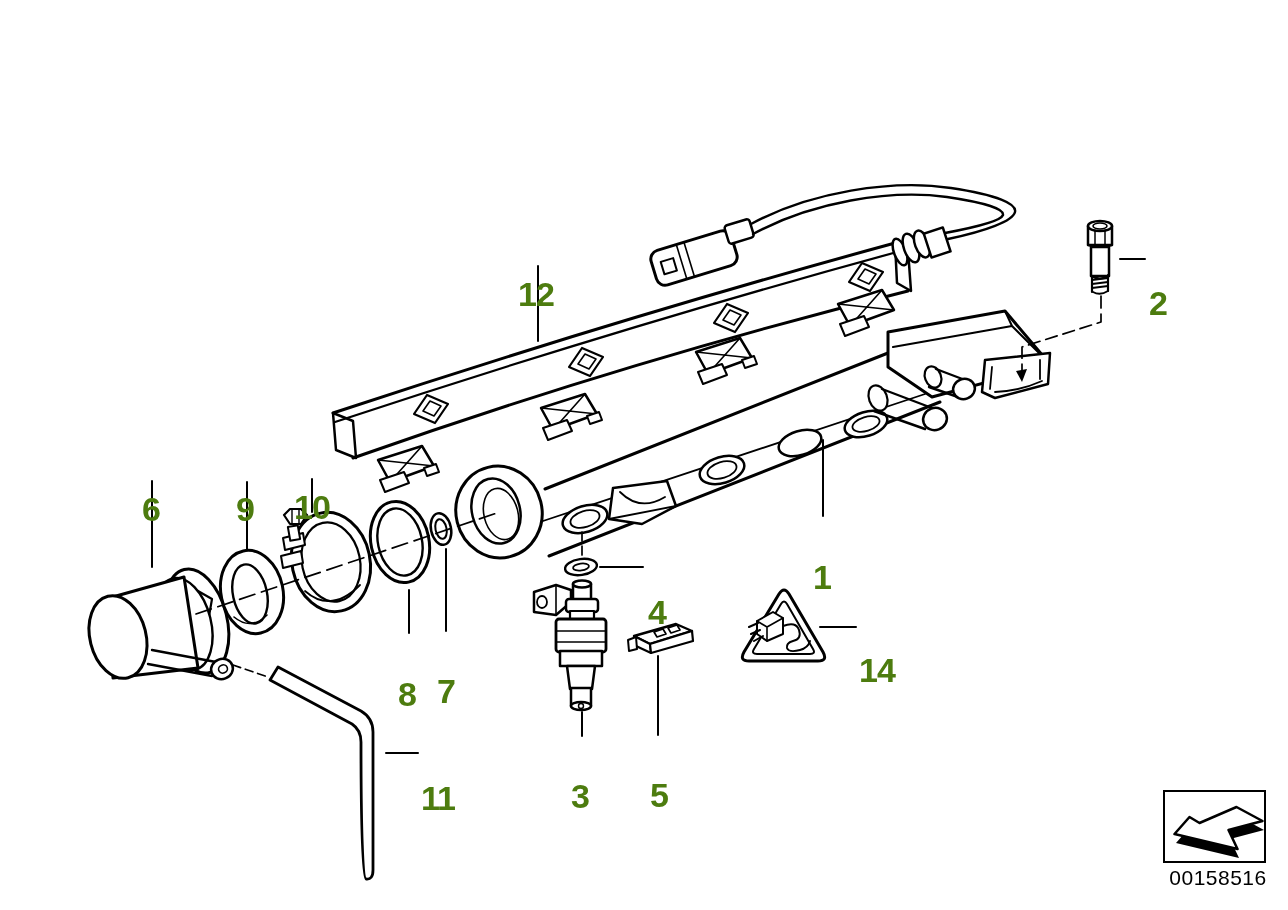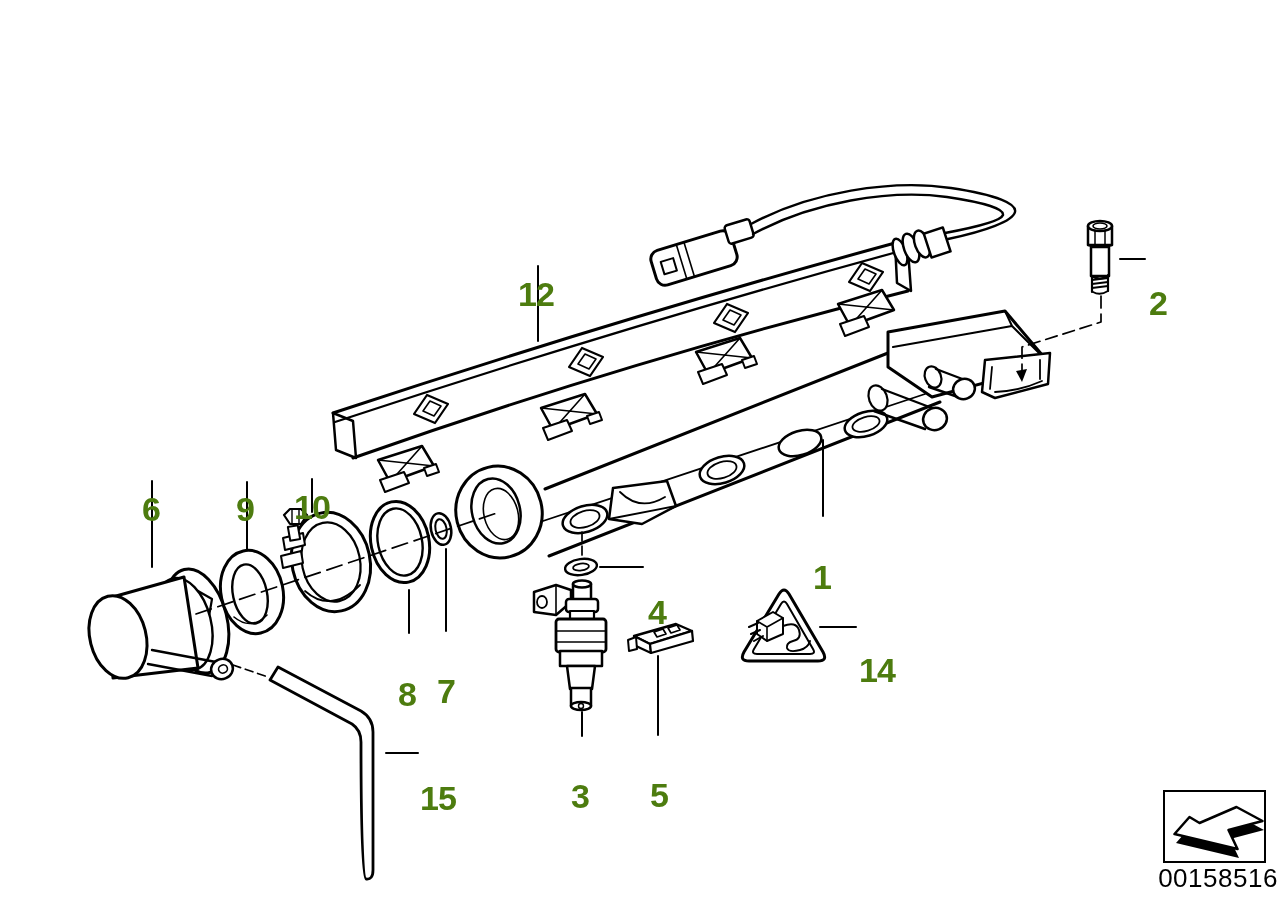--- a/index.html
+++ b/index.html
@@ -8,21 +8,21 @@
     font-family:"Liberation Sans", sans-serif; overflow:hidden;
   }
   .stage svg.art { position:absolute; left:0; top:0; }
   .callout {
     position:absolute; transform:translate(-50%,-50%);
     font-weight:bold; font-size:34px; line-height:1; color:#4d7c0f;
     letter-spacing:-1px; cursor:pointer; user-select:none; white-space:nowrap;margin-top:44px;
   }
   .partnum {
     position:absolute; transform:translate(-50%,-50%);
-    font-size:26px; color:#000; letter-spacing:0.5px; white-space:nowrap;
+    font-size:21px; color:#000; letter-spacing:0.5px; white-space:nowrap;
   }
   .nav-box {
     position:absolute; left:1163px; top:790px; width:99px; height:69px;
     border:2.5px solid #000; background:#fff; cursor:pointer;
   }
   .nav-box svg { display:block; }
 </style>
 </head>
 <body>
 
@@ -261,21 +261,21 @@
   <div class="callout" style="left:822px;top:533px">1</div>
   <div class="callout" style="left:1158px;top:259px">2</div>
   <div class="callout" style="left:580px;top:752px">3</div>
   <div class="callout" style="left:657px;top:568px">4</div>
   <div class="callout" style="left:659px;top:751px">5</div>
   <div class="callout" style="left:151px;top:465px">6</div>
   <div class="callout" style="left:446px;top:647px">7</div>
   <div class="callout" style="left:407px;top:650px">8</div>
   <div class="callout" style="left:245px;top:465px">9</div>
   <div class="callout" style="left:312px;top:463px">10</div>
-  <div class="callout" style="left:438px;top:754px">15</div>
+  <div class="callout" style="left:438px;top:754px">11</div>
   <div class="callout" style="left:536px;top:250px">12</div>
   <div class="callout" style="left:877px;top:626px">14</div>
 
   <div class="nav-box">
     <svg width="99" height="69" viewBox="0 0 99 69">
       <path d="M9.5,42 L24.5,25 L34.5,31 L71.5,15 L97.5,29 L63.5,38 L72.5,57 Z" transform="translate(1.5,9)" fill="#000"></path>
       <path d="M9.5,42 L24.5,25 L34.5,31 L71.5,15 L97.5,29 L63.5,38 L72.5,57 Z" fill="#fff" stroke="#000" stroke-width="2.5" stroke-linejoin="round"></path>
     </svg>
   </div>
   <div class="partnum" style="left:1218px;top:878px">00158516</div>

